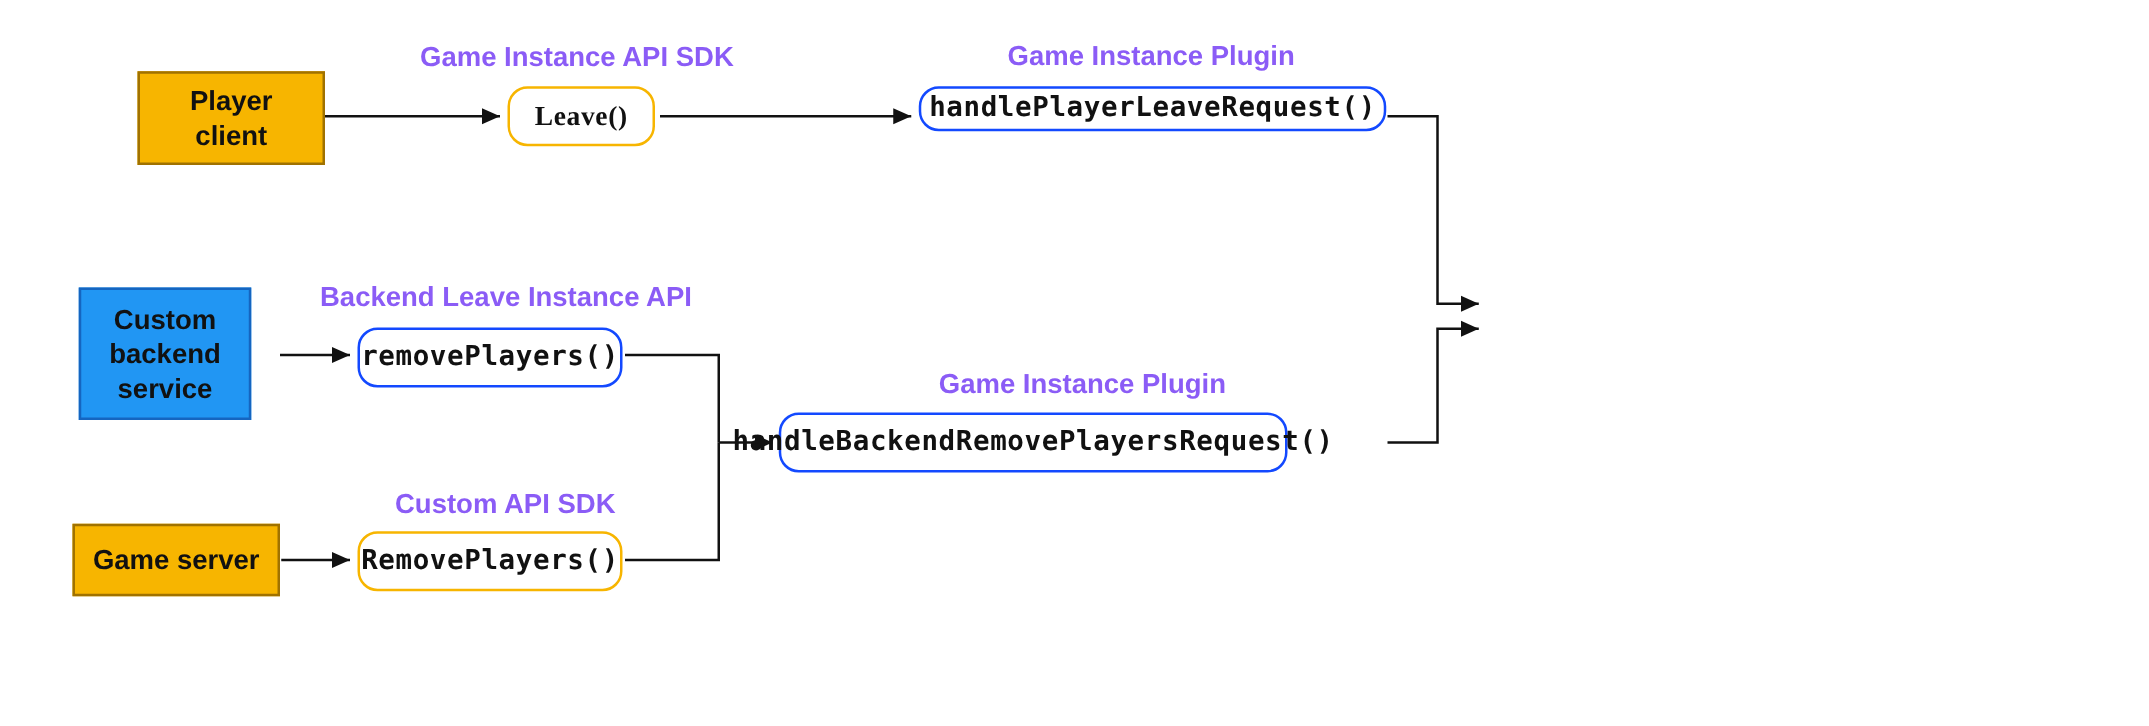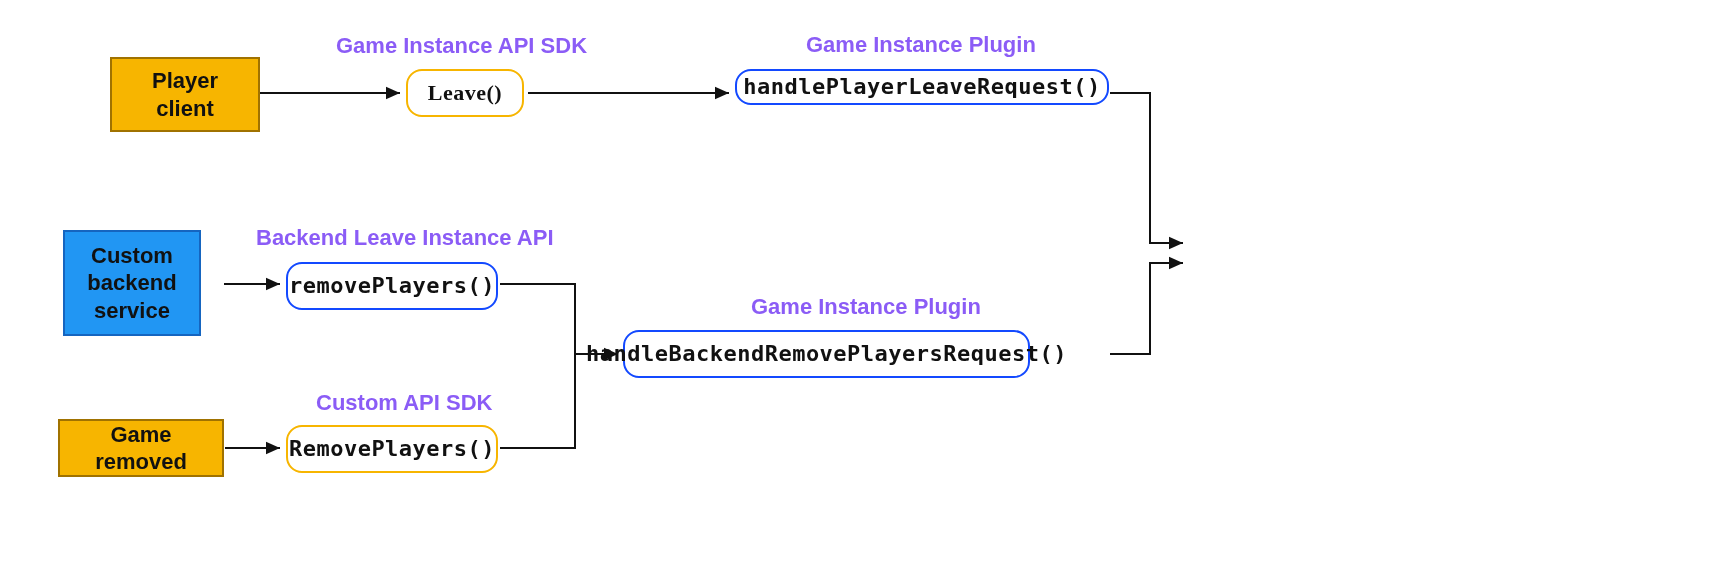--- a/index.html
+++ b/index.html
@@ -97,21 +97,21 @@
     <path d="M 500 448 L 575 448 L 575 354" fill="none" stroke="#111" stroke-width="2"></path>
     <line x1="575" y1="354" x2="618" y2="354" stroke="#111" stroke-width="2" marker-end="url(#arrow)"></line>
 
     <path d="M 1110 354 L 1150 354 L 1150 263 L 1183 263" fill="none" stroke="#111" stroke-width="2" marker-end="url(#arrow)"></path>
   </svg>
 
   <div class="box actor-orange" style="left:74px; top:57px; width:150px; height:75px;margin-left:36px;">Player client</div>
 
   <div class="box actor-blue" style="left:63px; top:230px; width:138px; height:106px;">Custom backend service</div>
 
-  <div class="box actor-orange" style="left:58px; top:419px; width:166px; height:58px;">Game removed</div>
+  <div class="box actor-orange" style="left:58px; top:419px; width:166px; height:58px;">Game server</div>
 
   <div class="label" style="left:336px; top:33px;">Game Instance API SDK</div>
 
   <div class="label" style="left:806px; top:32px;">Game Instance Plugin</div>
 
   <div class="label" style="left:256px; top:225px;">Backend Leave Instance API</div>
 
   <div class="label" style="left:316px; top:390px;">Custom API SDK</div>
 
   <div class="label" style="left:751px; top:294px;">Game Instance Plugin</div>

